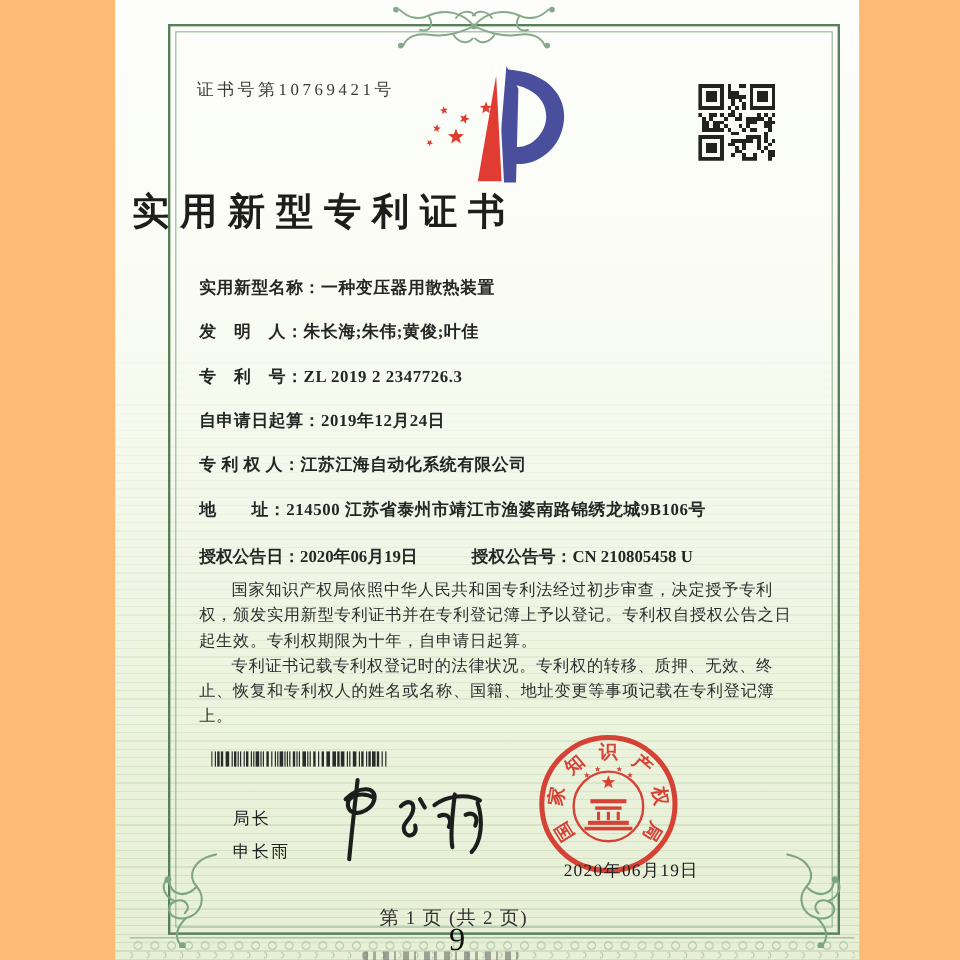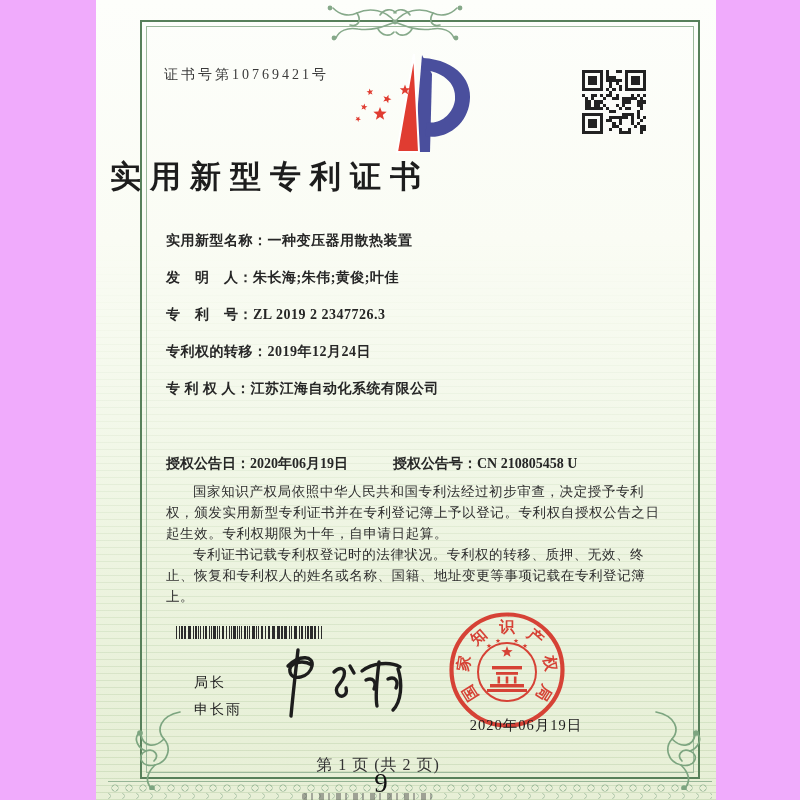--- a/index.html
+++ b/index.html
@@ -1,18 +1,18 @@
 <!DOCTYPE html>
 <html><head>
 <meta charset="utf-8">
 <style>
   html,body{margin:0;padding:0;}
   body{width:800px;height:800px;background:#ffffff;overflow:hidden;
        font-family:"Liberation Serif","DejaVu Serif",serif;}
-  .stage{position:relative;width:800px;height:800px;background:#f0abfc;}
+  .stage{position:relative;width:800px;height:800px;background:#fdba74;}
 
   
   .paper{position:absolute;left:96px;top:0;width:620px;height:800px;
     background:linear-gradient(180deg,#fdfefb 0%,#fafcf4 30%,#f3f8ea 52%,#edf4e0 70%,#e9f1da 85%,#e7efd6 100%);}
   .paper-waves{position:absolute;left:96px;top:0;width:620px;height:800px;
     background:repeating-linear-gradient(0deg, rgba(140,176,120,.28) 0 1px, transparent 1px 7px);
     -webkit-mask-image:linear-gradient(180deg,transparent 0 30%,rgba(0,0,0,.25) 50%,rgba(0,0,0,.55) 72%,rgba(0,0,0,.85) 100%);
             mask-image:linear-gradient(180deg,transparent 0 30%,rgba(0,0,0,.25) 50%,rgba(0,0,0,.55) 72%,rgba(0,0,0,.85) 100%);}
 
   
@@ -252,24 +252,27 @@
     <div class="field-row">
       <span class="lab">实用新型名称：</span><span class="val">一种变压器用散热装置</span>
     </div>
     <div class="field-row">
       <span class="lab">发　明　人：</span><span class="val">朱长海;朱伟;黄俊;叶佳</span>
     </div>
     <div class="field-row">
       <span class="lab">专　利　号：</span><span class="val">ZL 2019 2 2347726.3</span>
     </div>
     <div class="field-row">
-      <span class="lab">专利权的转移：</span><span class="val">2019年12月24日</span>
+      <span class="lab">自申请日起算：</span><span class="val">2019年12月24日</span>
     </div>
     <div class="field-row">
       <span class="lab">专 利 权 人：</span><span class="val">江苏江海自动化系统有限公司</span>
+    </div>
+    <div class="field-row">
+      <span class="lab">地　　址：</span><span class="val">214500 江苏省泰州市靖江市渔婆南路锦绣龙城9B106号</span>
     </div>
   </div>
 
   <div class="grant-row">
     <span class="g1"><b>授权公告日：</b><b>2020年06月19日</b></span>
     <span class="g2"><b>授权公告号：</b><b>CN 210805458 U</b></span>
   </div>
 
   <div class="paras">
     <p>国家知识产权局依照中华人民共和国专利法经过初步审查，决定授予专利权，颁发实用新型专利证书并在专利登记簿上予以登记。专利权自授权公告之日起生效。专利权期限为十年，自申请日起算。</p>

